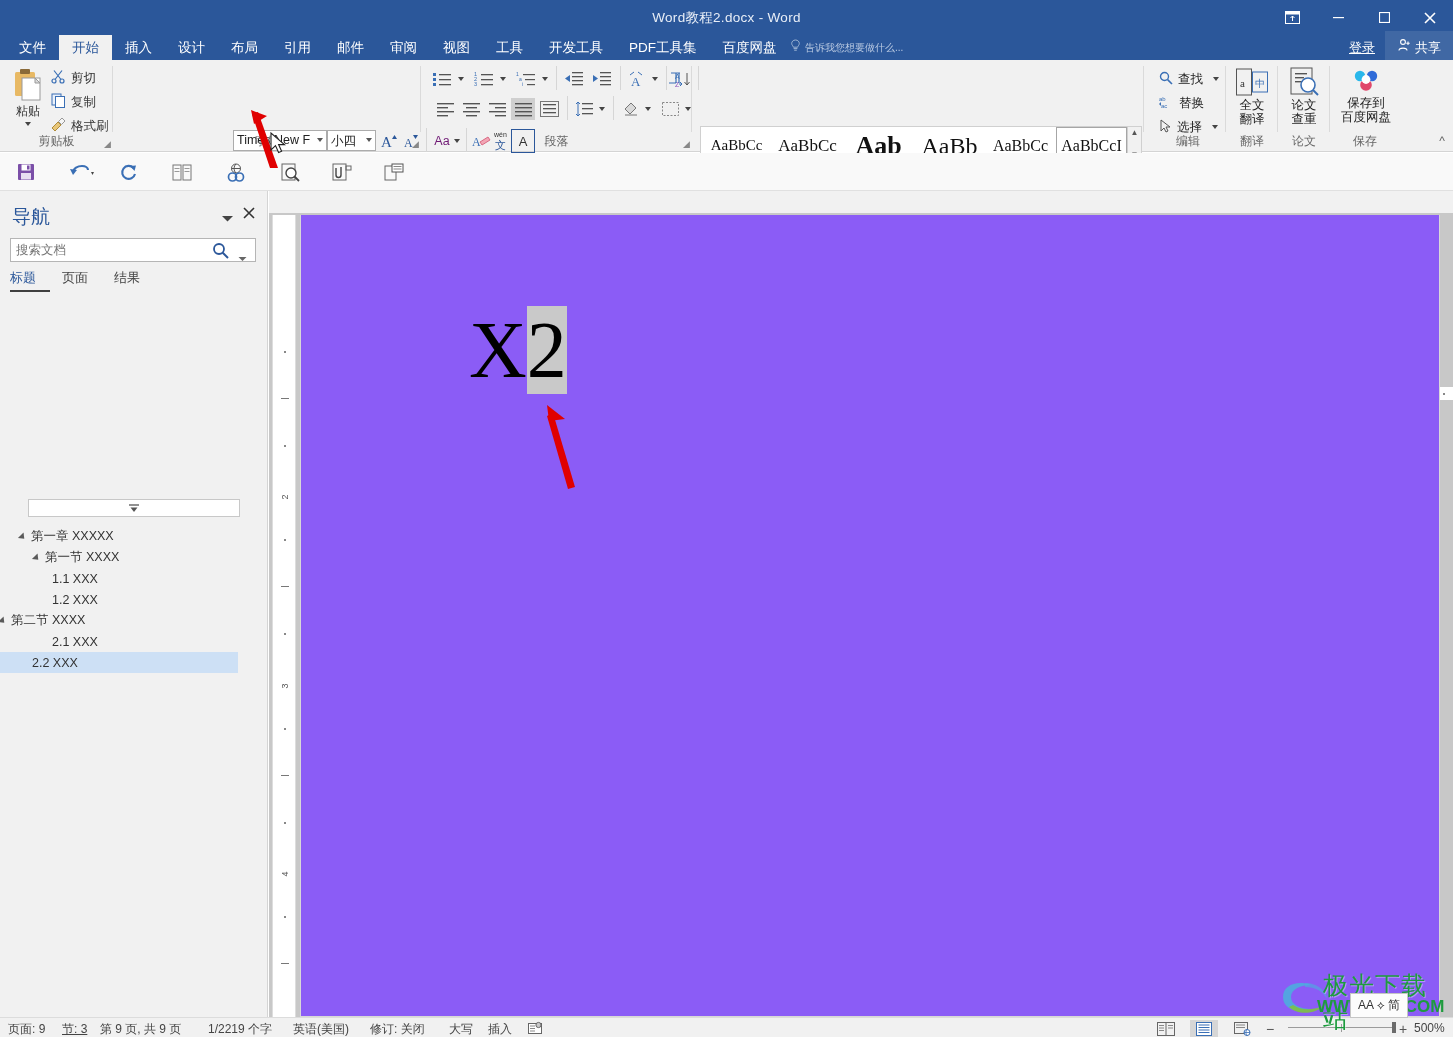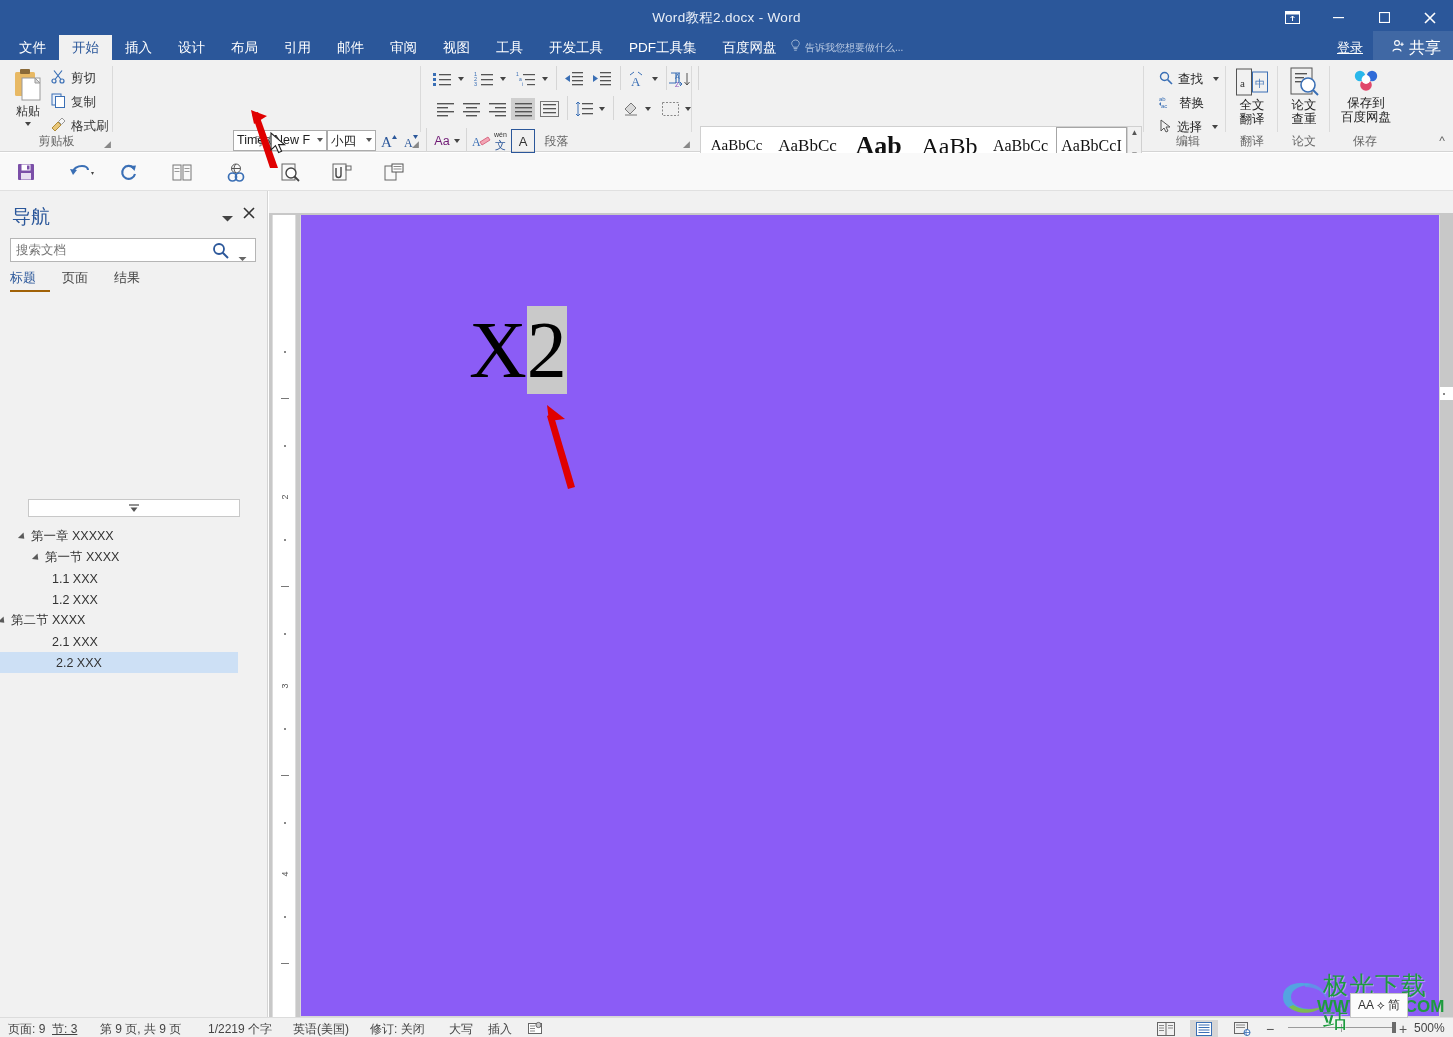--- a/index.html
+++ b/index.html
@@ -41,21 +41,21 @@
     color: #ffffff; font-size: 13.5px; cursor: default; white-space: nowrap;
   }
   .tab.active { background: #f1f1f1; color: #2b579a; }
   .tellme {
     position: absolute; left: 790px; top: 0; height: 25px; line-height: 25px;
     color: #b9c9e2; font-size: 10px; white-space: nowrap;
   }
   .bulb { display:inline-block; vertical-align: middle; margin-right: 4px; }
   .acct { position: absolute; right: 0; top: 0; height: 25px; display: flex; align-items: center; }
   .signin { color:#fff; font-size:13px; text-decoration: underline; padding: 0 10px; line-height:25px; }
-  .share { color:#fff; font-size:16px; padding: 0 12px 0 18px; line-height:25px; display:flex;align-items:center;gap:4px;
+  .share { color:#fff; font-size:13px; padding: 0 12px 0 12px; line-height:25px; display:flex;align-items:center;gap:4px;
            background: rgba(255,255,255,.10); height: 34px;}
 
   
   .ribbon {
     position: absolute; top: 60px; left: 0; width: 1453px; height: 92px;
     background: #f1f1f1; border-bottom: 1px solid #d4d4d4;
   }
   .rgroup { position: absolute; top: 0; height: 92px; }
   .rgroup .glabel {
     position: absolute; bottom: 2px; left: 0; width: 100%;
@@ -128,21 +128,21 @@
   .nav-title { position:absolute; left:12px; top:13px; font-size:19px; color:#2b579a; }
   .nav-dd { position:absolute; right:33px; top:18px; }
   .nav-x { position:absolute; right:12px; top:14px; font-size:15px; color:#444; }
   .nav-search { position:absolute; left:10px; top:47px; width:246px; height:24px;
      background:#fff; border:1px solid #b5b5b5; }
   .nav-search input { border:none; outline:none; width:198px; height:22px; margin:0;
      padding-left:5px; font-size:12.5px; color:#555; background:transparent;
      font-family:"Liberation Sans",sans-serif; }
   .navtabs { position:absolute; left:10px; top:78px; display:flex; }
   .navtab { font-size:13px; color:#444; padding:0 14px 5px 0; margin-right:12px; cursor:default; }
-  .navtab.active { color:#2b579a; border-bottom:2px solid #a16207; padding-bottom:3px; }
+  .navtab.active { color:#2b579a; border-bottom:2px solid #404040; padding-bottom:3px; }
   .nav-collapse { position:absolute; left:28px; top:308px; width:212px; height:18px;
      background:#fff; border:1px solid #c8c8c8; display:flex; align-items:center; justify-content:center; }
   .heading { position:absolute; height:21px; display:flex; align-items:center;
      font-size:12.5px; color:#333; white-space:nowrap; }
   .heading .tri { width:0;height:0;border-left:5px solid #5a5a5a;
      border-top:4px solid transparent;border-bottom:4px solid transparent;
      margin-right:6px; transform: rotate(45deg); }
   .heading.selected { background:#cde0f5; }
 
   
@@ -843,21 +843,21 @@
         <div class="heading" style="top: 398px; left: 0px; padding-left: 52px; width: 238px;">
           <span>1.2 XXX</span>
         </div>
         <div class="heading" style="top: 419px; left: 0px; width: 238px;">
           <span class="tri"></span>
           <span>第二节 XXXX</span>
         </div>
         <div class="heading" style="top: 440px; left: 0px; padding-left: 52px; width: 238px;">
           <span>2.1 XXX</span>
         </div>
-        <div class="heading selected" style="top: 461px; left: 0px; padding-left: 56px; width: 238px;">
+        <div class="heading selected" style="top: 461px; left: 0px; padding-left: 32px; width: 238px;">
           <span>2.2 XXX</span>
         </div>
       </div>
   </div>
 
   <div class="docarea"></div>
 
   <div class="hruler">
     <div class="hruler-corner btn">
       <svg width="18" height="15" viewBox="0 0 18 15">
@@ -938,21 +938,21 @@
     <path d="M8 8 L30 82 L23 84 L2 11 Z" fill="#e00000"></path>
     <path d="M2 0 L20 14 L4 16 Z" fill="#e00000"></path>
   </svg>
 
   <svg class="arrow" style="left:270px; top:132px;" width="18" height="24">
     <path d="M1 1 L1 18 L5.5 13.6 L8.6 20.5 L11.6 19.2 L8.6 12.6 L14.5 12.6 Z" fill="#fff" stroke="#222" stroke-width="1.1"></path>
   </svg>
 
   <div class="status">
     <div class="st" style="left:8px;">页面: 9</div>
-    <div class="st" style="left:52px;text-decoration:underline;">节: 3</div>
+    <div class="st" style="left:62px;text-decoration:underline;">节: 3</div>
     <div class="st" style="left:100px;">第 9 页, 共 9 页</div>
     <div class="st" style="left:208px;">1/2219 个字</div>
     <div class="st" style="left:293px;">英语(美国)</div>
     <div class="st" style="left:370px;">修订: 关闭</div>
     <div class="st" style="left:449px;">大写</div>
     <div class="st" style="left:488px;">插入</div>
     <div class="st" style="left:528px;">
       <svg width="14" height="13" viewBox="0 0 14 13">
           <rect x="0.5" y="2.5" width="13" height="10" fill="#fff" stroke="#666"></rect>
           <g fill="#8a8a8a">

